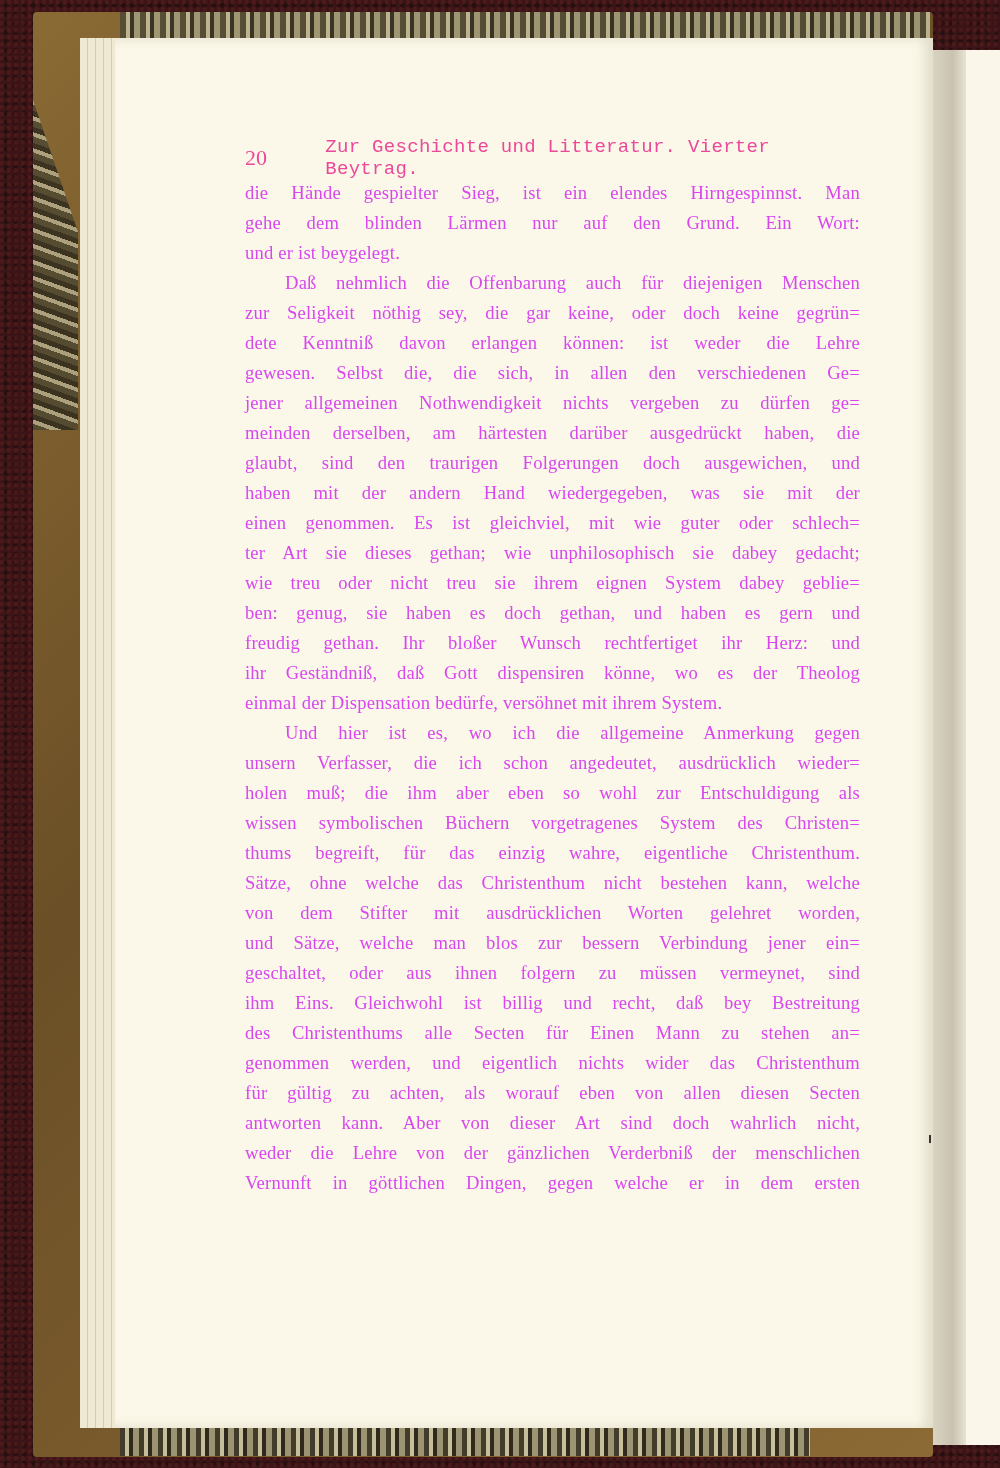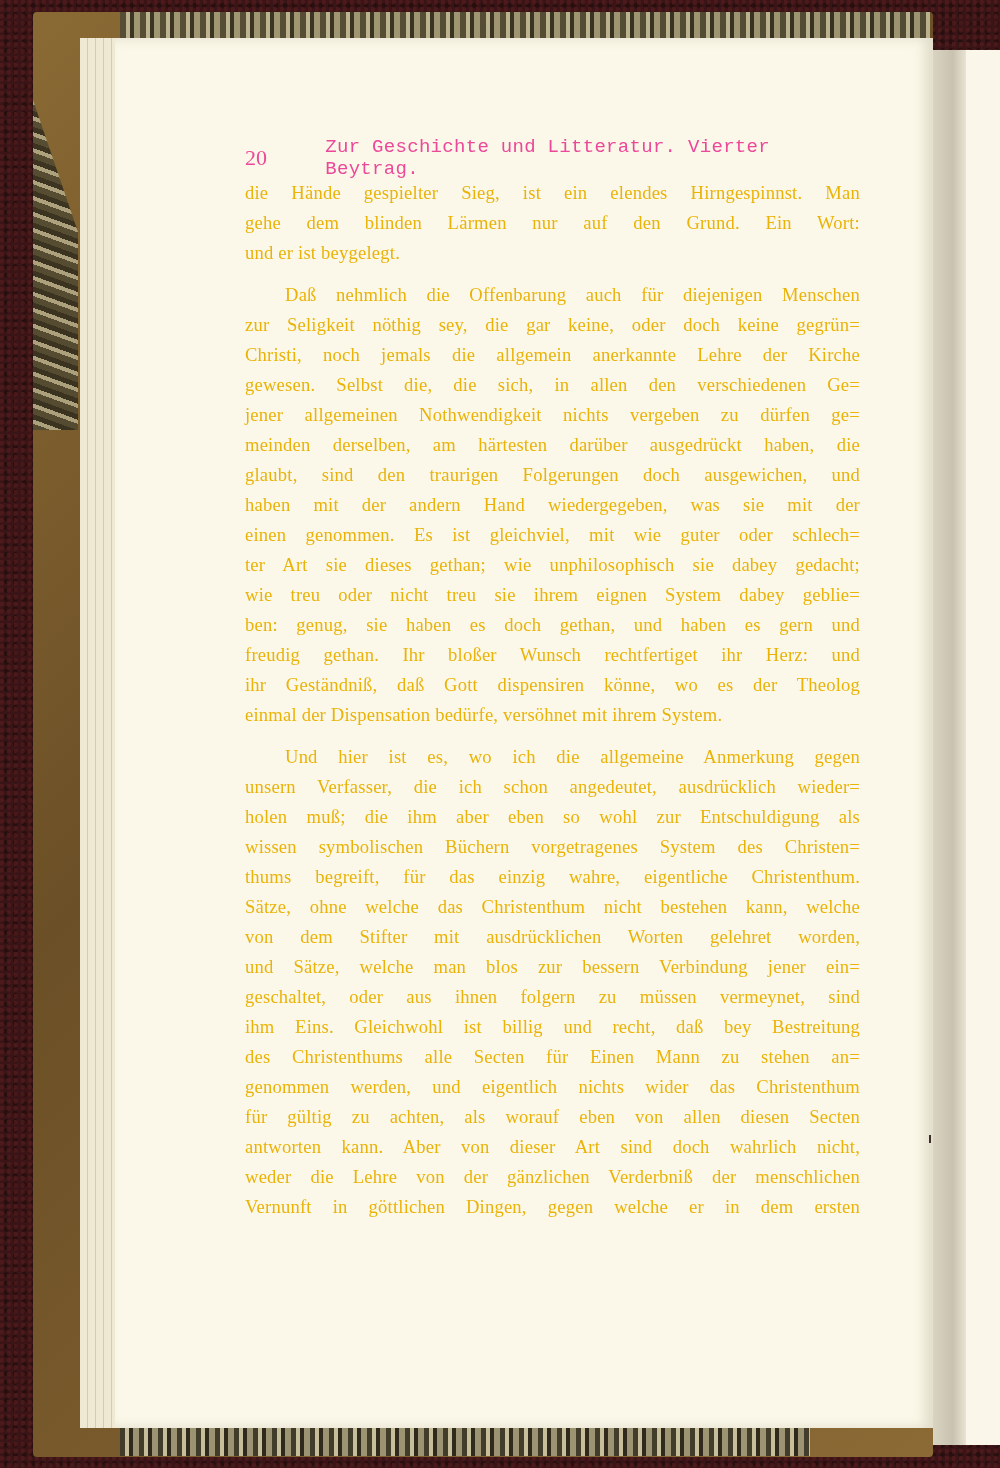--- a/index.html
+++ b/index.html
@@ -52,26 +52,26 @@
       background: #faf7ea;
     }
     .header {
       position: absolute; left: 245px; top: 143px; width: 545px; height: 30px;
       display: flex; align-items: center; color: #ec4899;
     }
     .page-number { font-size: 22px; width: 95px; font-family: "Liberation Serif", serif; }
     .running-head { font-size: 19px; letter-spacing: 0.3px; font-family: Liberation Mono, monospace; }
     .body-text {
       position: absolute; left: 245px; top: 178px; width: 615px;
-      color: #eab308; font-size: 18.6px; line-height: 30px;
+      color: #d946ef; font-size: 18.6px; line-height: 30px;
       font-family: "Liberation Serif", serif; letter-spacing: 0.2px;
     }
     .line { display: block; white-space: nowrap; text-align: justify; text-align-last: justify; height: 30px; }
     .line.last { text-align-last: left; }
-    .line.indent { padding-left: 40px; margin-top: 12px; }
+    .line.indent { padding-left: 40px; }
     .margin-mark { position: absolute; left: 929px; top: 1135px; width: 2px; height: 8px; background: #3b302a; }
   </style>
 </head>
 <body>
 
 <div class="cover"></div>
 <div class="marble-top"></div>
 <div class="marble-left"></div>
 <div class="marble-bottom"></div>
 <div class="page-edges"></div>
@@ -84,21 +84,21 @@
   <span class="page-number">20</span>
   <span class="running-head">Zur Geschichte und Litteratur. Vierter Beytrag.</span>
 </div>
 
 <div class="body-text" id="body-text">
     <span class="line">die Hände gespielter Sieg, ist ein elendes Hirngespinnst. Man</span>
     <span class="line">gehe dem blinden Lärmen nur auf den Grund. Ein Wort:</span>
     <span class="line last">und er ist beygelegt.</span>
     <span class="line indent">Daß nehmlich die Offenbarung auch für diejenigen Menschen</span>
     <span class="line">zur Seligkeit nöthig sey, die gar keine, oder doch keine gegrün=</span>
-    <span class="line">Christi, noch jemals die allgemein anerkannte Lehre der Kirche</span>
+    <span class="line">dete Kenntniß davon erlangen können: ist weder die Lehre</span>
     <span class="line">gewesen. Selbst die, die sich, in allen den verschiedenen Ge=</span>
     <span class="line">jener allgemeinen Nothwendigkeit nichts vergeben zu dürfen ge=</span>
     <span class="line">meinden derselben, am härtesten darüber ausgedrückt haben, die</span>
     <span class="line">glaubt, sind den traurigen Folgerungen doch ausgewichen, und</span>
     <span class="line">haben mit der andern Hand wiedergegeben, was sie mit der</span>
     <span class="line">einen genommen. Es ist gleichviel, mit wie guter oder schlech=</span>
     <span class="line">ter Art sie dieses gethan; wie unphilosophisch sie dabey gedacht;</span>
     <span class="line">wie treu oder nicht treu sie ihrem eignen System dabey geblie=</span>
     <span class="line">ben: genug, sie haben es doch gethan, und haben es gern und</span>
     <span class="line">freudig gethan. Ihr bloßer Wunsch rechtfertiget ihr Herz: und</span>

